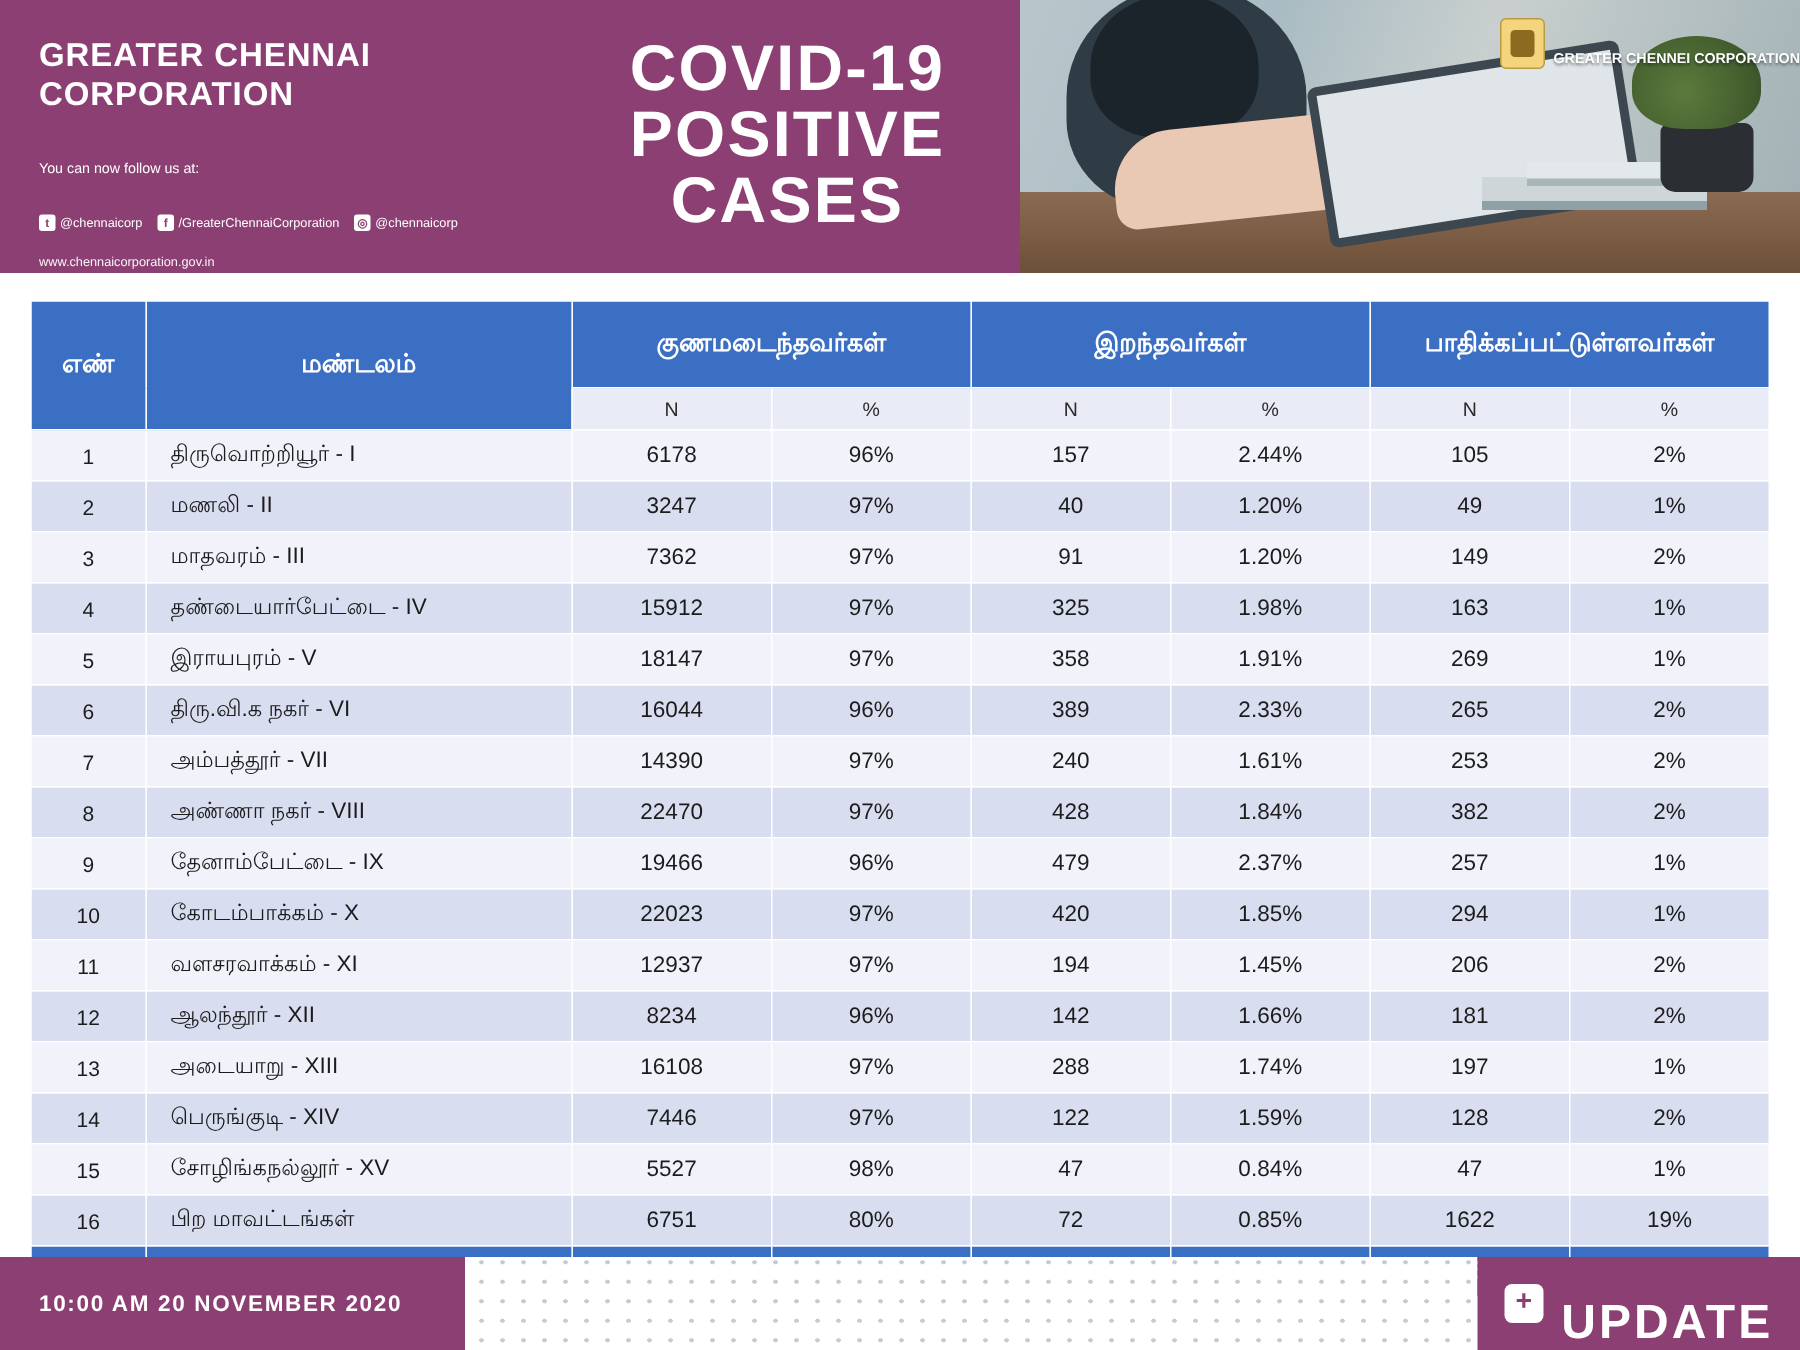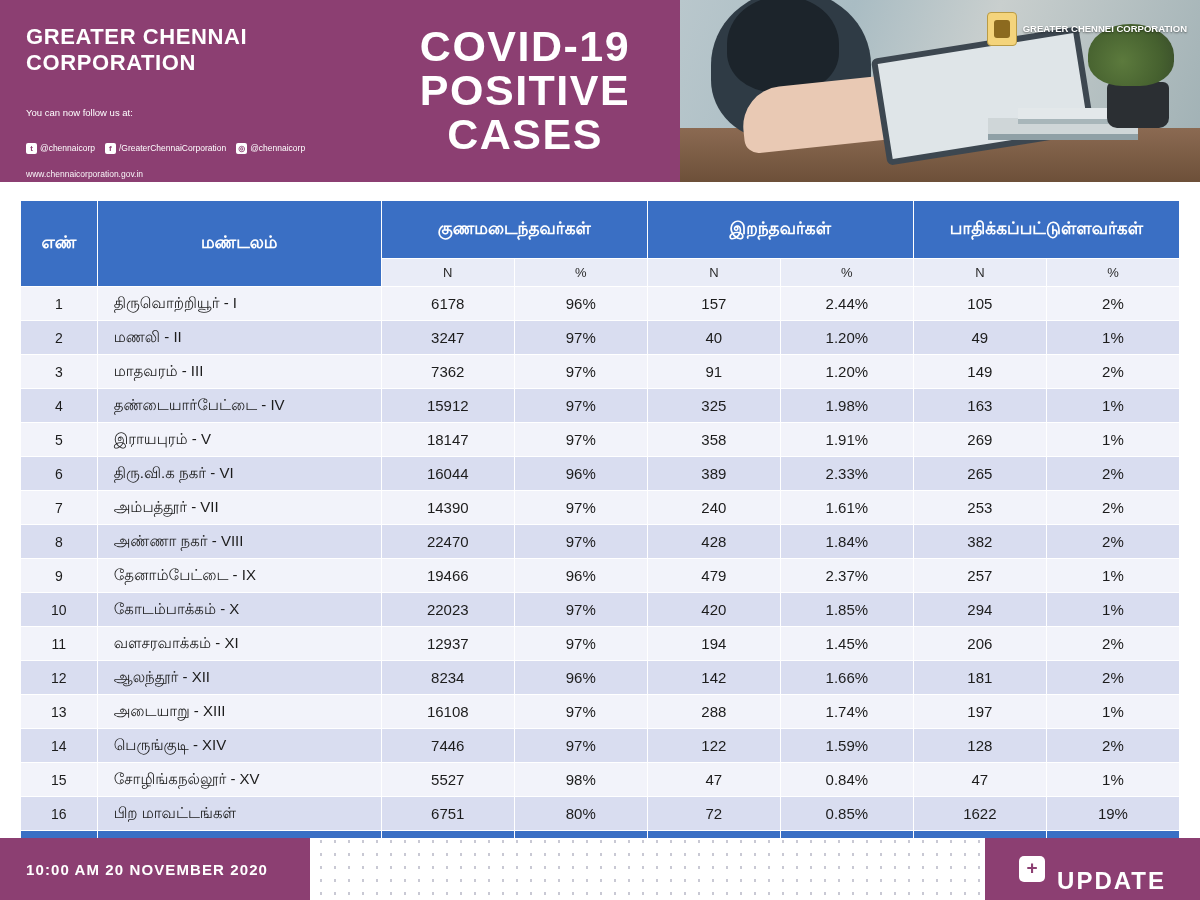--- a/index.html
+++ b/index.html
@@ -103,22 +103,22 @@
     position: absolute; right: 6%; bottom: 54px; width: 62px; height: 46px;
     background: #2b2f33; border-radius: 6px 6px 10px 10px;
   }
   .hr-plant-leaf {
     position: absolute; right: 5%; bottom: 96px; width: 86px; height: 62px;
     background: radial-gradient(circle at 40% 60%, #5c7a3d 0%, #46612f 60%, #36492a 100%);
     border-radius: 50% 50% 40% 40%;
   }
 
   .header-logo {
-    position: absolute; right: 13px; top: 12px;
-    display: flex; align-items: center; gap: 6px;
+    position: absolute; right: 0; top: 12px;
+    display: flex; align-items: flex-end; gap: 6px;
     color: #ffffff;
   }
   .logo-emblem {
     width: 30px; height: 34px; border-radius: 4px;
     background: #f4d47c;
     border: 1px solid #b99b45;
     position: relative;
   }
   .logo-emblem:after {
     content: ""; position: absolute; left: 50%; top: 50%;
@@ -192,21 +192,21 @@
     background-position: 4px 10px;
   }
   .footer-update {
     width: 215px; background: #8c3f72; color: #fff;
     display: flex; align-items: center; justify-content: center; gap: 12px;
   }
   .update-badge {
     width: 26px; height: 26px; border-radius: 5px; background: #ffffff;
     color: #8c3f72; font-size: 19px; font-weight: bold; line-height: 24px; text-align: center;
   }
-  .update-text { font-size: 24px; font-weight: bold; letter-spacing: 2px; margin-top: 24px; }
+  .update-text { font-size: 32px; font-weight: bold; letter-spacing: 2px; margin-top: 24px; }
 </style>
 </head>
 <body>
 
 <div class="page">
 
   <div class="header">
 
     <div class="header-left">
       <div class="org-name">GREATER CHENNAI CORPORATION</div>

